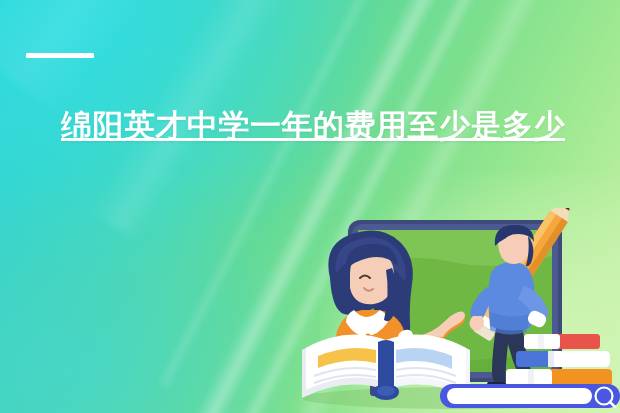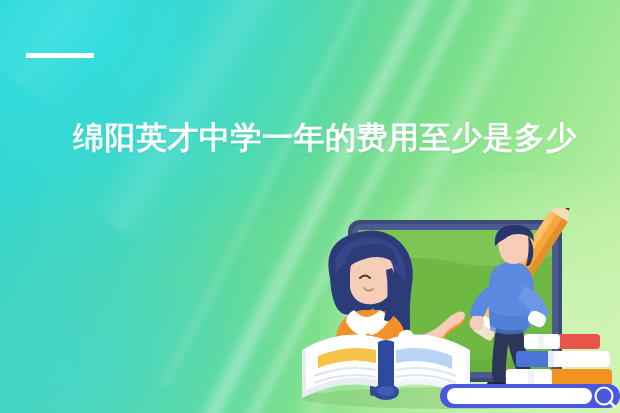--- a/index.html
+++ b/index.html
@@ -73,28 +73,29 @@
     width: 68px;
     height: 5px;
     background: #ffffff;
     border-radius: 1px;
   }
 
   .headline {
     position: absolute;
     left: 57px;
     top: 102px;
-    margin: 16px;
+    margin: 4px;
     font-size: 31px;
     line-height: 40px;
     letter-spacing: 0.5px;
     font-weight: bold;
     color: #ffffff;
     white-space: nowrap;
     text-shadow: 0 1px 2px rgba(40,120,100,0.12);
+    text-decoration: underline;
   }
 
   
   .illustration {
     position: absolute;
     left: 292px;
     top: 208px;
     width: 328px;
     height: 205px;
   }

